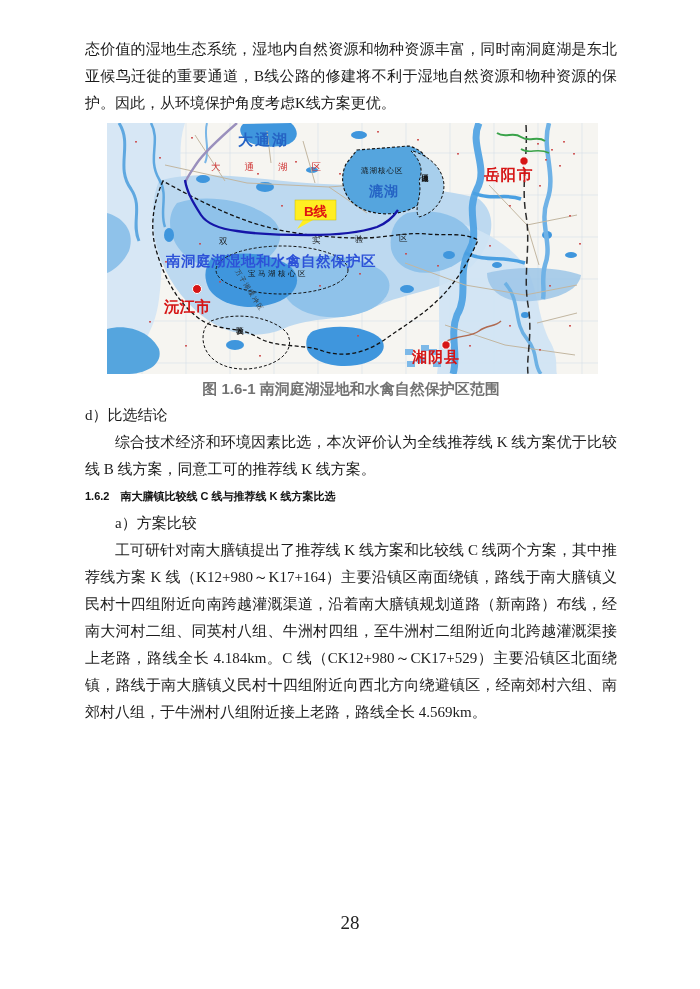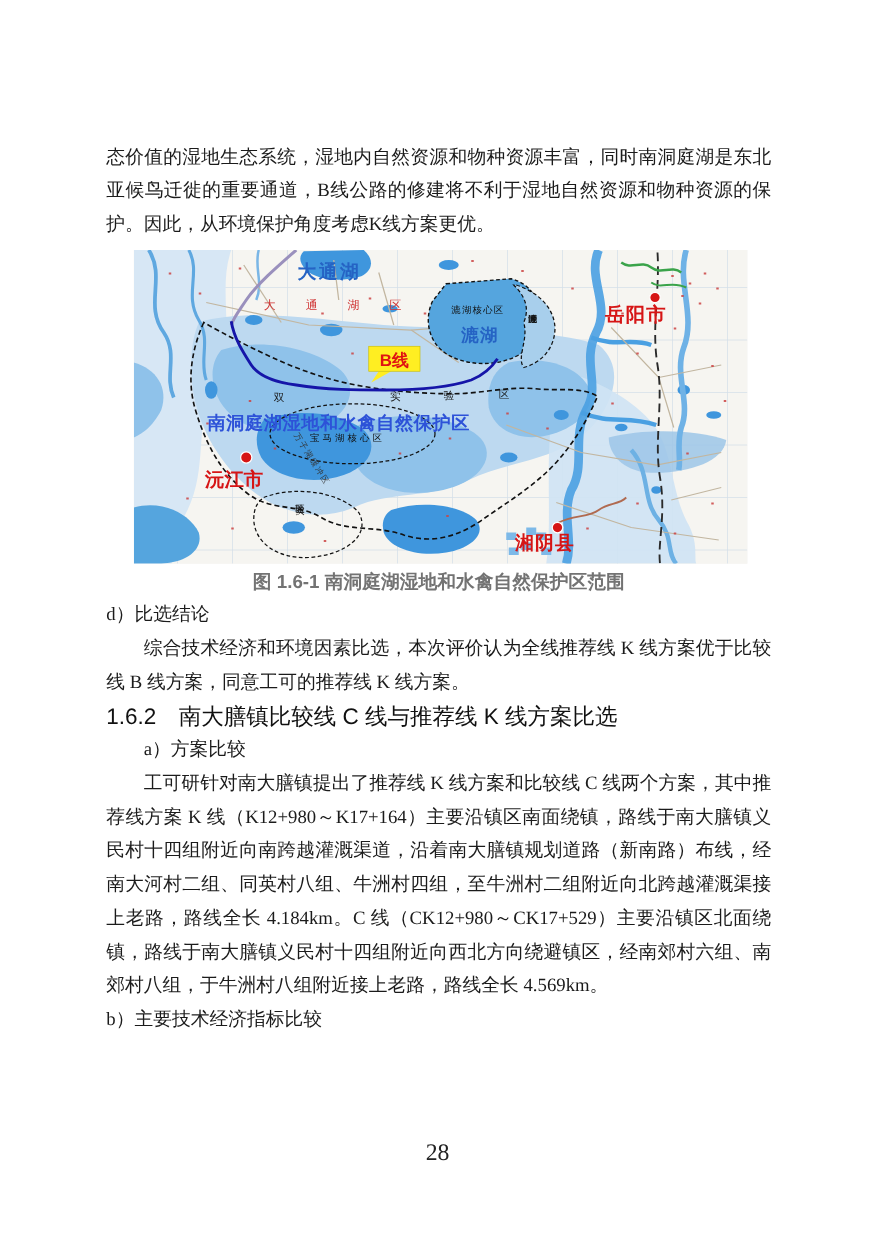--- a/index.html
+++ b/index.html
@@ -1,32 +1,32 @@
 <!DOCTYPE html>
 <html><head>
 <meta charset="utf-8">
 <style>
   html,body{margin:0;padding:0;}
   body{
     width:700px;height:989px;background:#ffffff;position:relative;
     font-family:"Liberation Serif","DejaVu Serif",serif;color:#1b1b1b;
     -webkit-font-smoothing:antialiased;
   }
-  .page{position:absolute;inset:0;padding:113px 83px 0 85px;box-sizing:border-box;}
+  .page{position:absolute;inset:0;padding:36px 83px 0 85px;box-sizing:border-box;}
   .body-text{margin:0;font-size:15px;line-height:27px;text-align:justify;}
   .indent{text-indent:2em;}
   .fig{margin:6px 0 0 0;padding:0;}
   .map-frame{width:491px;height:251px;margin-left:22px;position:relative;overflow:hidden;background:#f6f5f1;}
   .map-frame svg{display:block;}
   .caption{
     text-align:center;font-weight:bold;font-size:15px;line-height:27px;margin:1px 0 0 0;
     font-family:"Liberation Sans","DejaVu Sans",sans-serif;color:#737373;
   }
   .subheading{
-    margin:0;font-size:18px;line-height:27px;font-weight:normal;
+    margin:0;font-size:11px;line-height:27px;font-weight:bold;
     font-family:"Liberation Sans","DejaVu Sans",sans-serif;color:#111;
   }
   .page-num{
     position:absolute;left:0;right:0;top:912px;text-align:center;
     font-size:19px;color:#222;font-family:"Liberation Serif",serif;
   }
   svg text{font-family:"Liberation Sans","DejaVu Sans",sans-serif;}
 </style>
 </head>
 <body>
@@ -203,17 +203,16 @@
   </figure>
 
   <p class="body-text">d）比选结论</p>
   <p class="body-text indent">综合技术经济和环境因素比选，本次评价认为全线推荐线 K 线方案优于比较线 B 线方案，同意工可的推荐线 K 线方案。</p>
 
   <h3 class="subheading">1.6.2　南大膳镇比较线 C 线与推荐线 K 线方案比选</h3>
 
   <p class="body-text indent">a）方案比较</p>
   <p class="body-text indent">工可研针对南大膳镇提出了推荐线 K 线方案和比较线 C 线两个方案，其中推荐线方案 K 线（K12+980～K17+164）主要沿镇区南面绕镇，路线于南大膳镇义民村十四组附近向南跨越灌溉渠道，沿着南大膳镇规划道路（新南路）布线，经南大河村二组、同英村八组、牛洲村四组，至牛洲村二组附近向北跨越灌溉渠接上老路，路线全长 4.184km。C 线（CK12+980～CK17+529）主要沿镇区北面绕镇，路线于南大膳镇义民村十四组附近向西北方向绕避镇区，经南郊村六组、南郊村八组，于牛洲村八组附近接上老路，路线全长 4.569km。</p>
 
-  <p class="body-text">b）主要技术经济指标比较</p>
 
 </div>
 
 <div class="page-num">28</div>
 
 </body></html>

